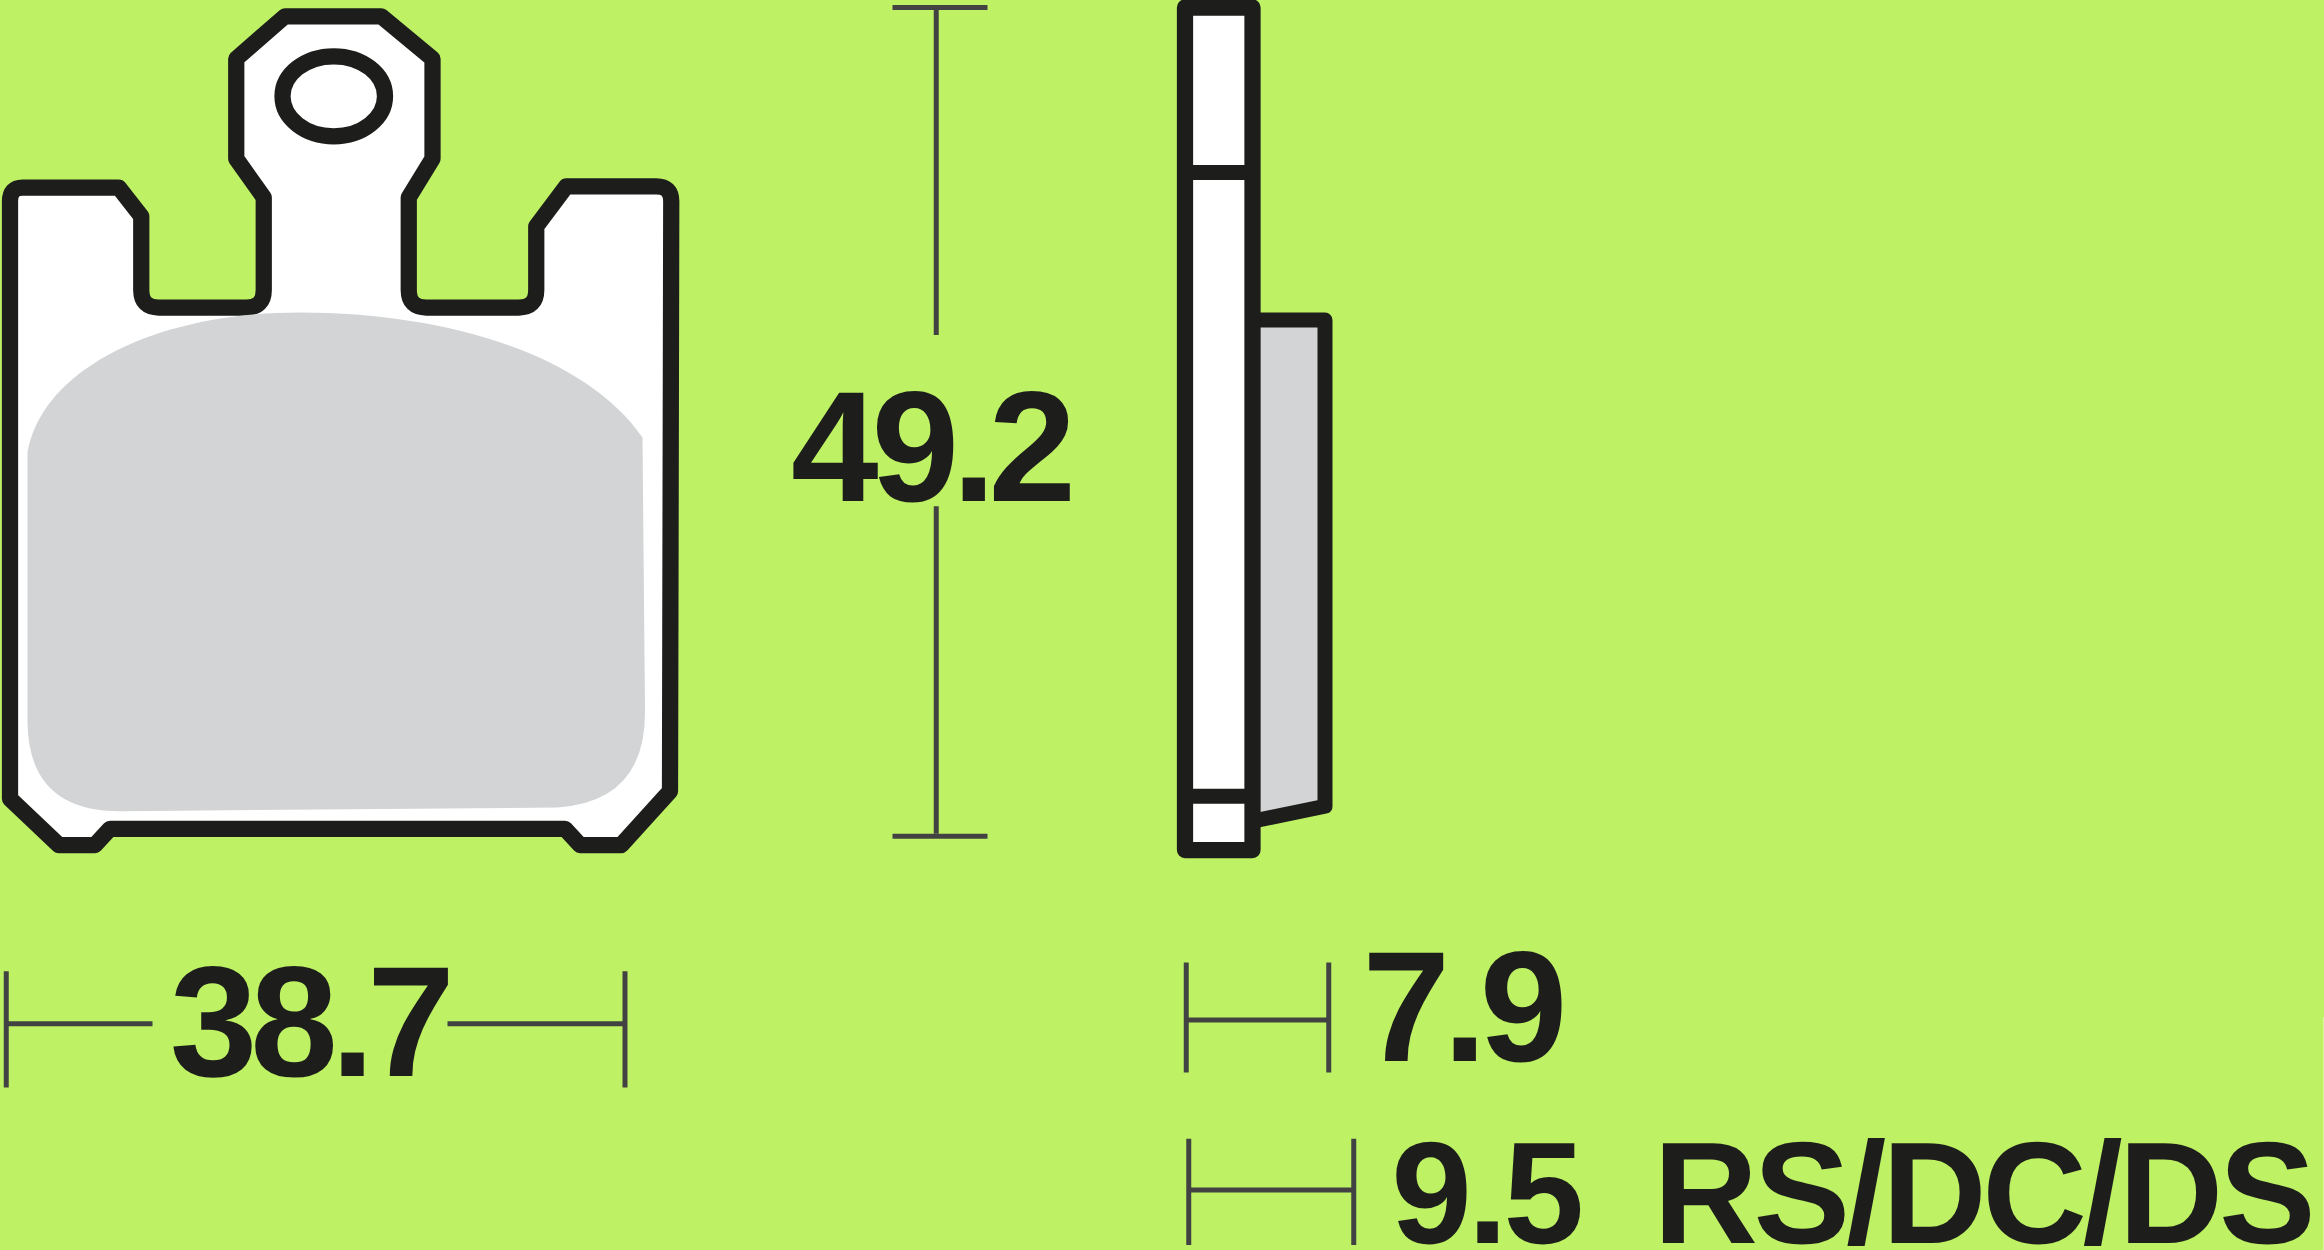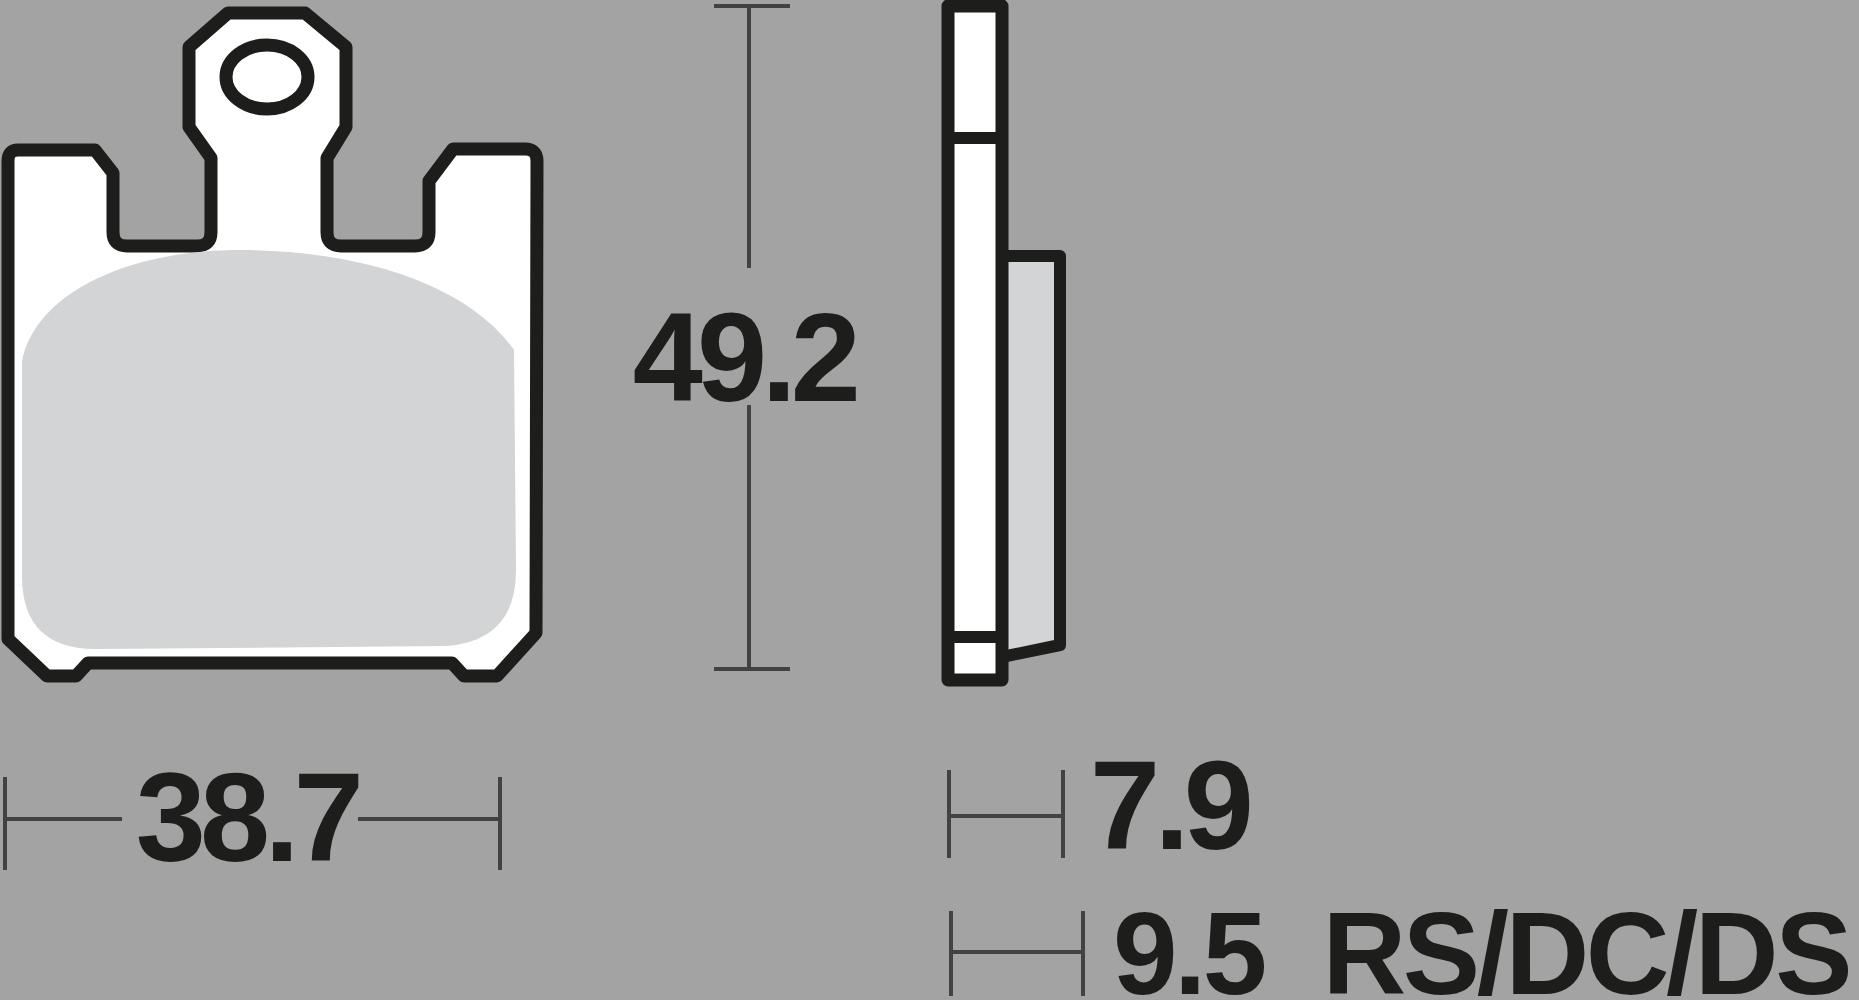--- a/index.html
+++ b/index.html
@@ -4,21 +4,21 @@
 <style>
   html, body {
     margin: 0;
     padding: 0;
     background: #ffffff;
   }
   #stage {
     position: relative;
     width: 1859px;
     height: 1000px;
-    background: #a3a3a3;
+    background: #bef264;
     overflow: hidden;
     font-family: "Liberation Sans", sans-serif;
   }
   svg { display: block; }
   .outline {
     fill: #ffffff;
     stroke: #1d1d1b;
     stroke-width: 13;
     stroke-linejoin: round;
     stroke-linecap: round;

